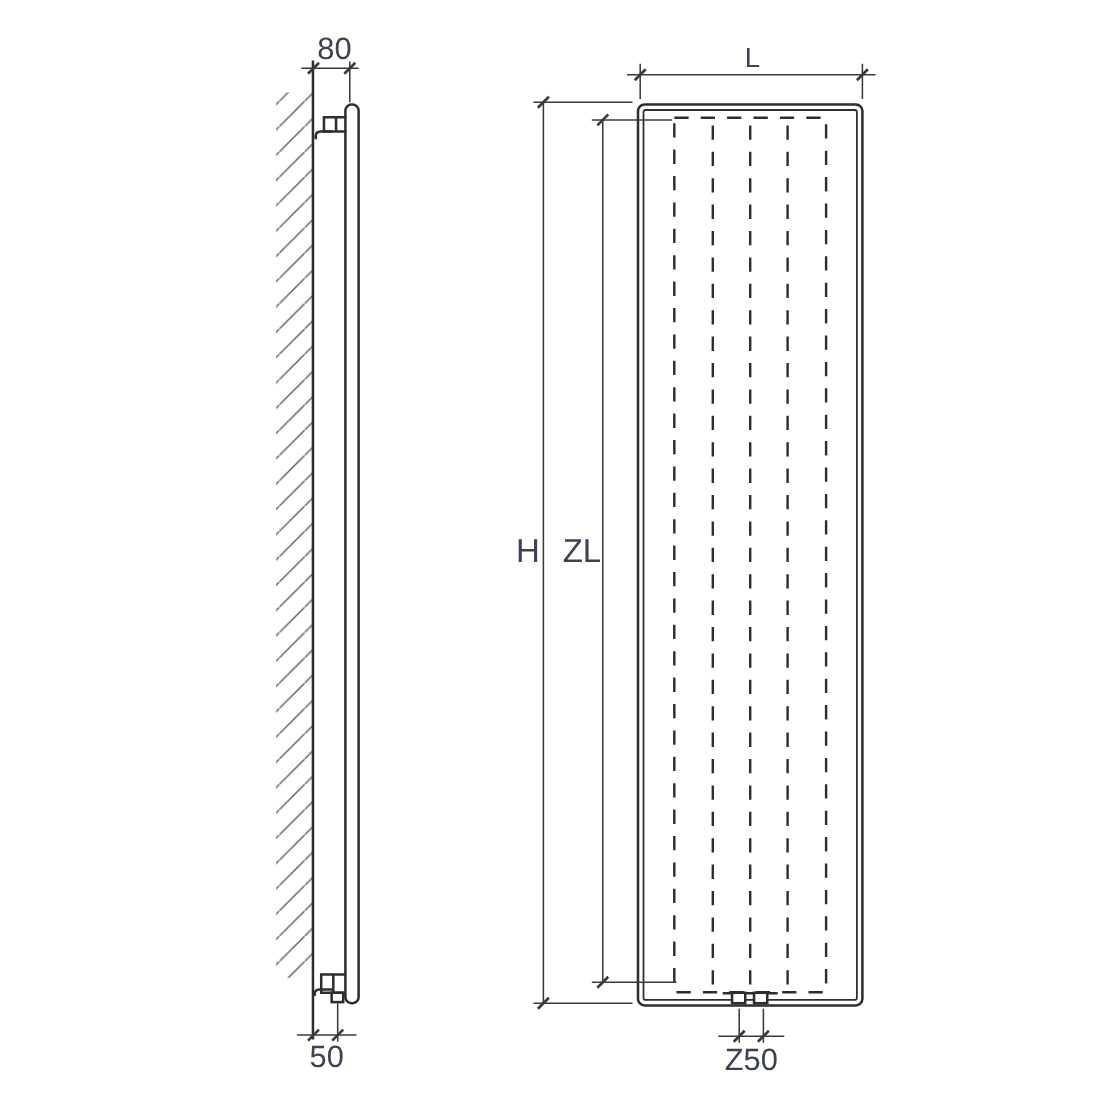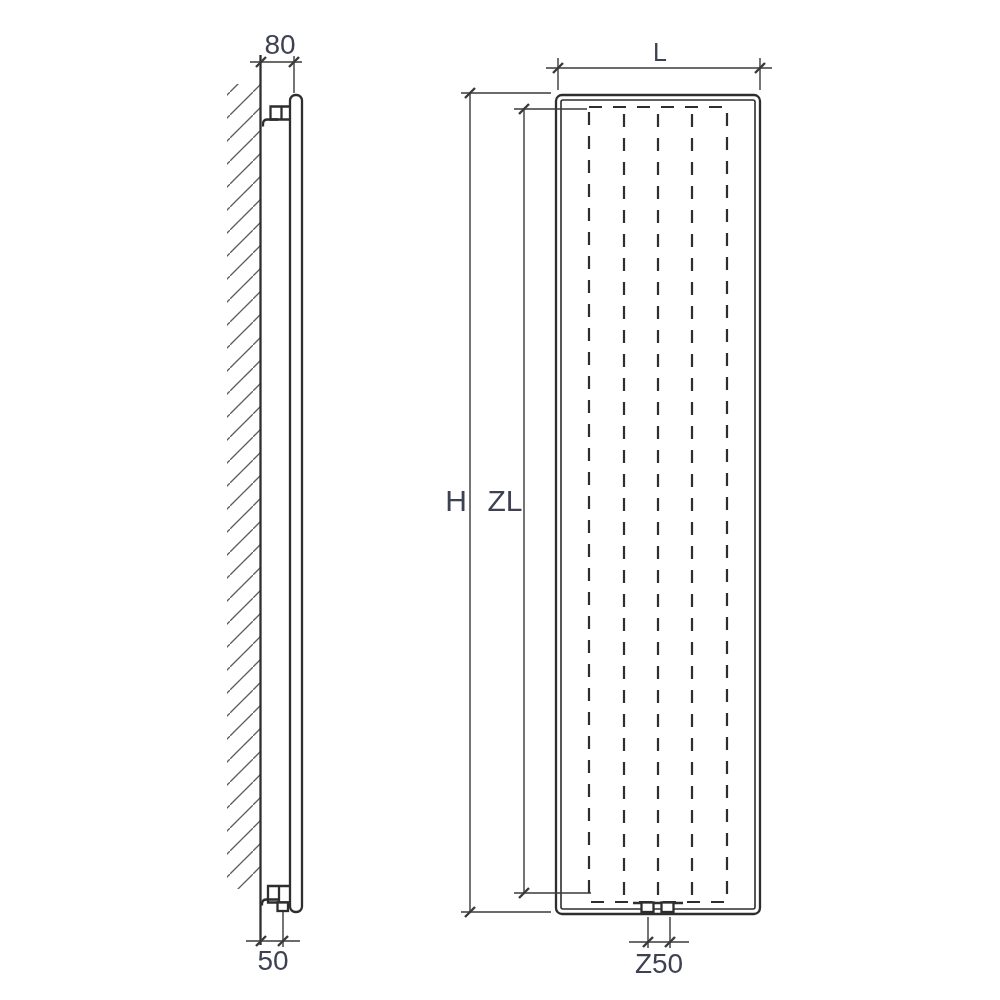--- a/index.html
+++ b/index.html
@@ -1,16 +1,16 @@
 <!DOCTYPE html>
 <html><head>
 <meta charset="utf-8">
 <style>
   html,body{margin:0;padding:0;background:#ffffff;}
-  .canvas{position:relative;width:968px;height:1000px;background:#ffffff;overflow:hidden;}
+  .canvas{position:relative;width:968px;height:1000px;background:#ffffff;overflow:hidden;margin-left:24px;}
   svg{display:block;}
   
   .obj   {fill:none;stroke-width:2.3;stroke-linecap:butt;}
   .obj-thin{fill:none;stroke-width:1.6;}
   .dash  {fill:none;stroke-width:2.2;stroke-dasharray:13 11;}
   .dim   {fill:none;stroke-width:1.4;}
   .tick  {fill:none;stroke-width:2.4;}
   .hatchline{stroke-width:1.3;}
   .lbl{font-family:"Liberation Sans","DejaVu Sans",sans-serif;}
   .lbl-lg{font-size:30px;}

